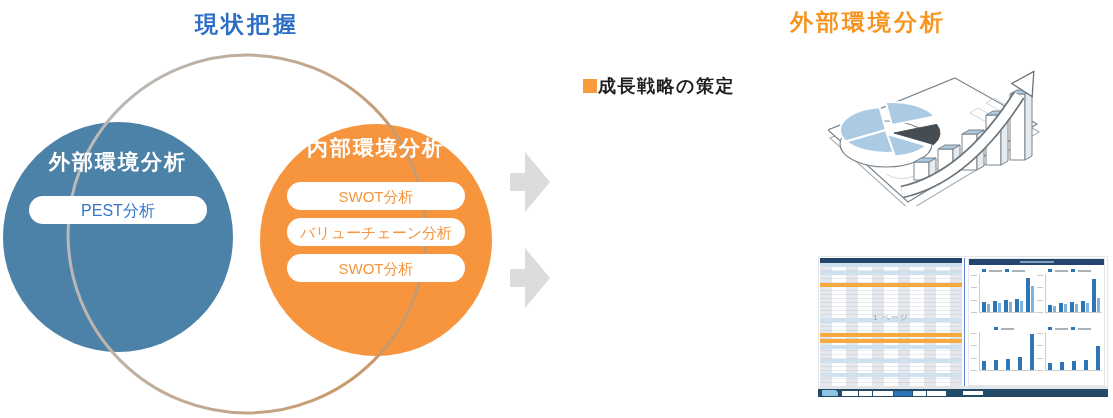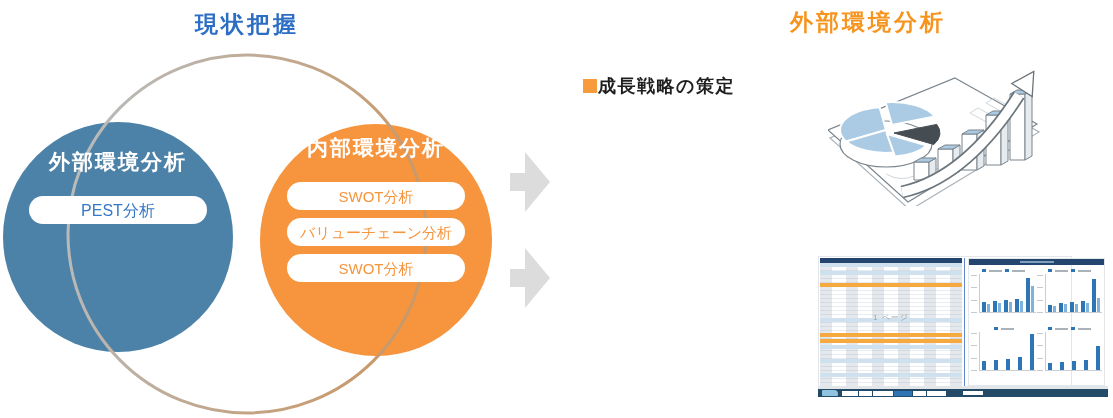--- a/index.html
+++ b/index.html
@@ -29,21 +29,21 @@
   
   .bullet-row{position:absolute; left:583px; display:flex; align-items:center; gap:1px; z-index:3;}
   .bullet-row.b1{top:74px;} .bullet-row.b2{top:264px;}
   .bullet-sq{width:14px; height:14px; background:var(--bullet-orange); flex:0 0 auto;}
   .bullet-label{font-size:18px; font-weight:bold; color:#1f1f1f; letter-spacing:1.5px; white-space:nowrap;}
 
   
   .illustration{position:absolute; left:828px; top:56px; z-index:2;}
 
   
-  .sheet{position:absolute; left:818px; top:256px; width:254px; height:141px; background:#fff; z-index:2;
+  .sheet{position:absolute; left:818px; top:256px; width:290px; height:141px; background:#fff; z-index:2;
          box-shadow:0 0 0 1px #e3e7ea inset;}
   .sheet-table{position:absolute; left:2px; top:2px; width:142px; height:128px;}
   .tbl-header{position:absolute; left:0; top:0; right:0; height:5px; background:#24466e;}
   .tbl-rows{position:absolute; left:0; top:5px; right:0; bottom:0;
     background-image:
       repeating-linear-gradient(90deg, rgba(90,115,145,.16) 0 12px, transparent 12px 26px),
       repeating-linear-gradient(180deg, #ffffff 0 3.2px, #e9edf1 3.2px 4px);}
   .band{position:absolute; left:0; right:0; height:4px; z-index:1;}
   .band.blue{background:#cfe0ef;} .band.orange{background:#f5a93f;}
   .watermark{position:absolute; left:0; right:0; top:54px; text-align:center; font-size:8px; color:#98a1a8;

